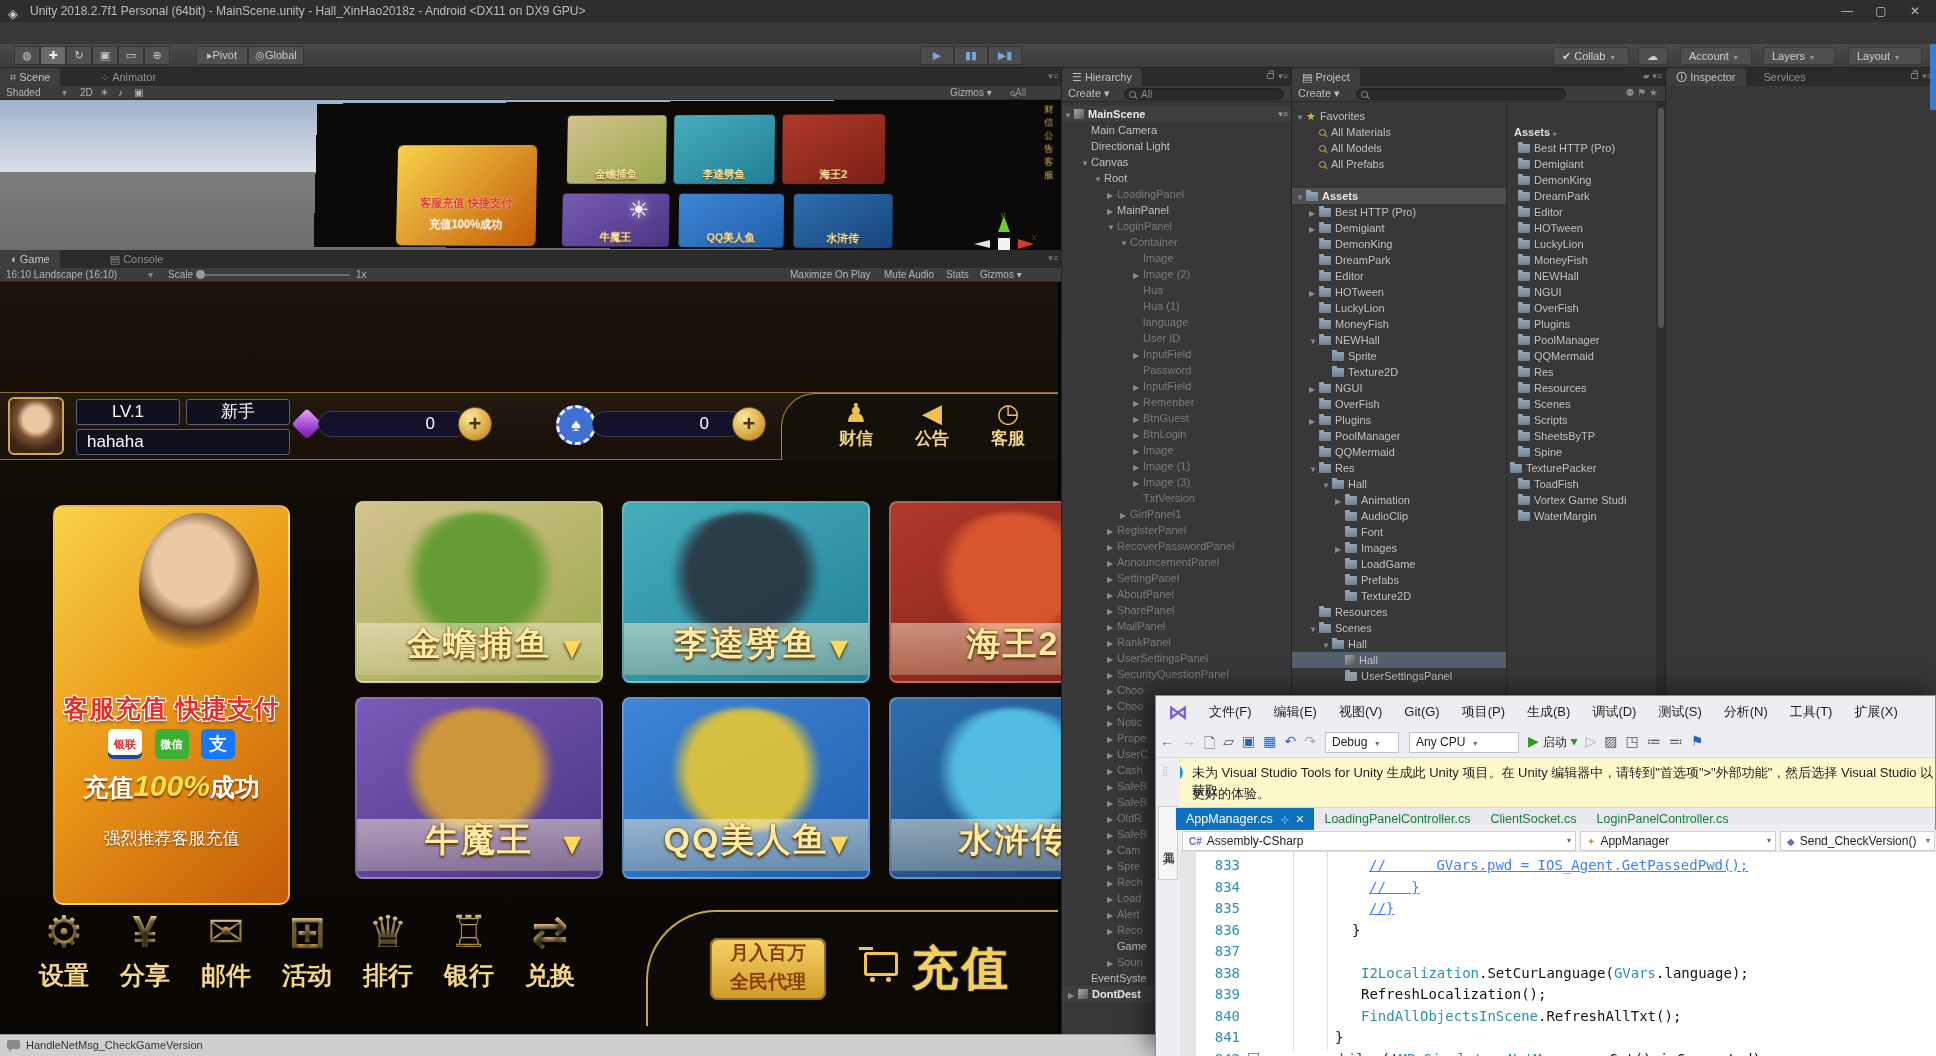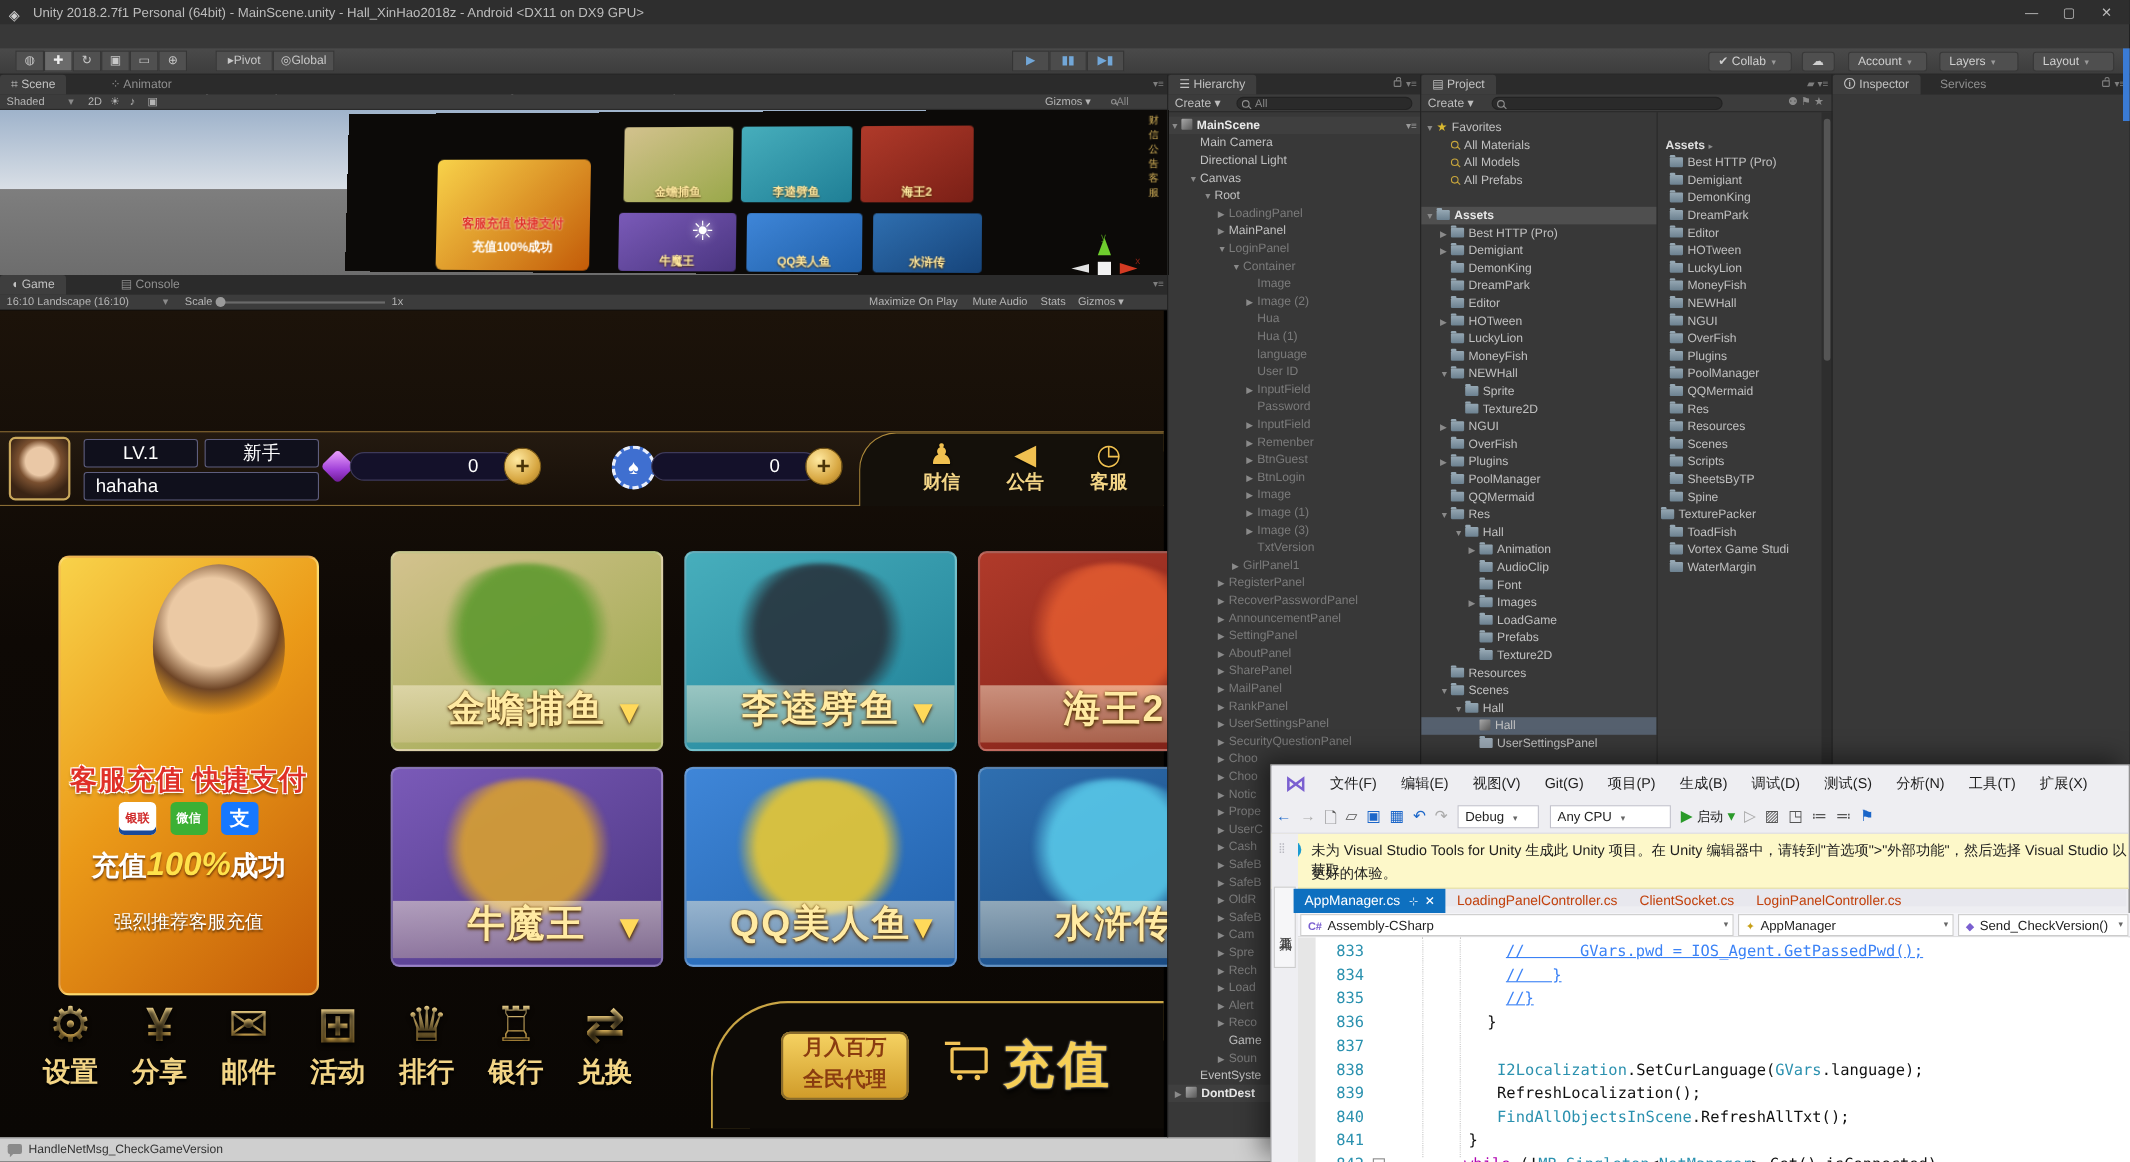--- a/index.html
+++ b/index.html
@@ -163,21 +163,21 @@
   #vs-infobar { position:absolute; left:0; top:62px; width:100%; height:50px; background:#fdf8c9;
     border-bottom:1px solid #e2da9a; font-size:13px; color:#1e1e1e; }
   #vs-info-icon { position:absolute; left:10px; top:6px; width:17px; height:17px; border-radius:50%;
     background:#1b9ad2; color:#fff; font-size:12px; text-align:center; line-height:17px; font-weight:bold; }
   #vs-info-l1 { position:absolute; left:36px; top:6px; } #vs-info-l2 { position:absolute; left:36px; top:27px; }
   #vs-side { position:absolute; left:0; top:62px; width:24px; height:299px; background:#eeeef2; }
   #vs-toolbox { position:absolute; left:2px; top:48px; width:20px; height:74px; background:#f6f6f8;
     border:1px solid #ccc; writing-mode:vertical-rl; text-align:center; font-size:12px; color:#444; }
   #vs-grip { position:absolute; left:6px; top:8px; color:#b8b8c0; font-size:9px; letter-spacing:1px; }
   #vs-tabs { position:absolute; left:20px; top:112px; width:757px; height:16px; background:#e8e8ee; }
-  .vstab { float:left; height:22px; padding:0 10px; font-size:12.5px; line-height:22px; color:#c2410c; }
+  .vstab { float:left; height:22px; padding:0 10px; font-size:12.5px; line-height:22px; color:#15803d; }
   .vstab.active { background:#0e70c0; color:#fff; }
   .vstab .pin { font-size:10px; margin-left:8px; color:#cfe3f5; }
   .vstab .x { font-size:11px; margin-left:6px; color:#fff; }
   #vs-nav { position:absolute; left:24px; top:134px; width:757px; height:22px; background:#f4f4f8;
     border-bottom:1px solid #ddd; }
   .navcombo { position:absolute; top:1px; height:20px; background:#fff; border:1px solid #ccc;
     font-size:12px; line-height:18px; color:#222; padding:0 6px; }
   .navcombo .car { position:absolute; right:4px; color:#666; font-size:8px; }
   .navico { font-weight:bold; margin-right:5px; font-size:10px; }
   #vs-code { position:absolute; left:24px; top:156px; width:757px; height:205px; background:#fff; overflow:hidden; }

